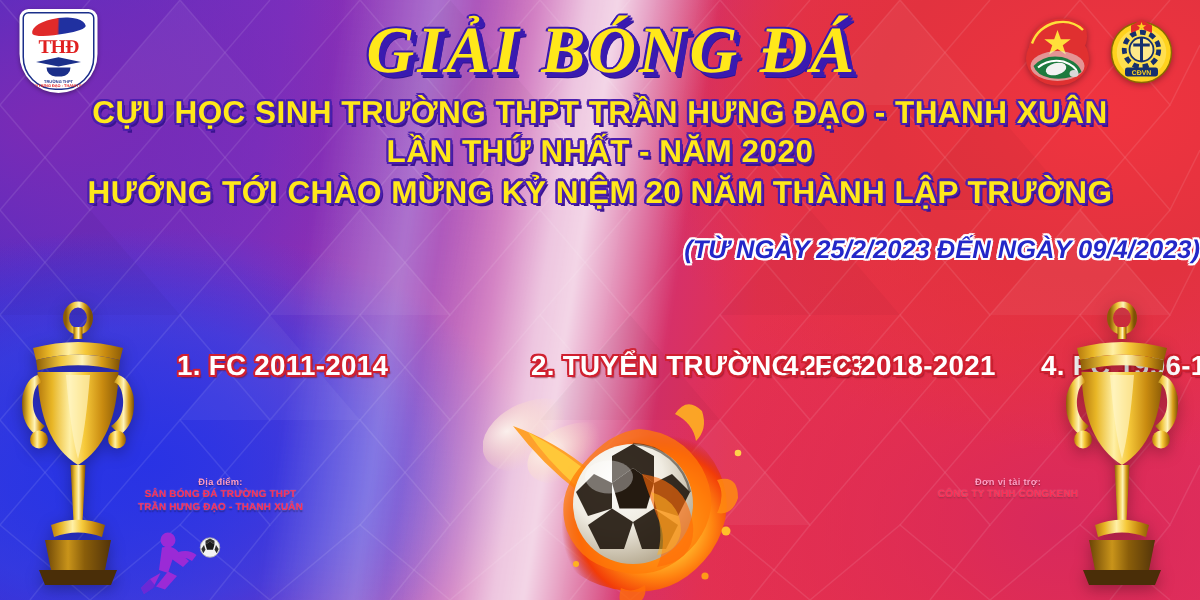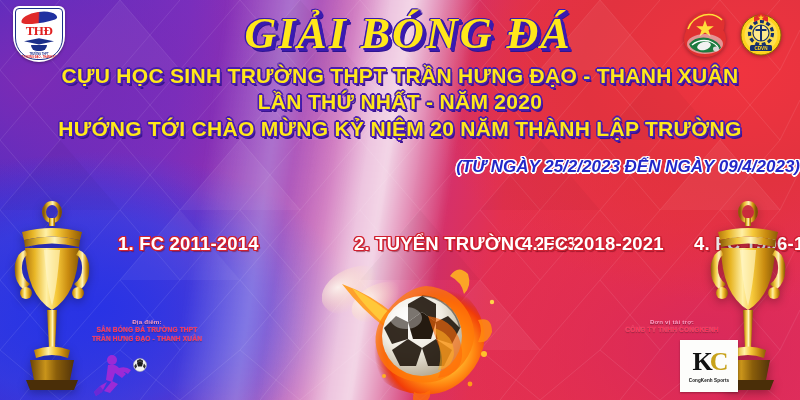--- a/index.html
+++ b/index.html
@@ -461,20 +461,14 @@
     <div class="lbl">Địa điểm:</div>
     <div class="val">SÂN BÓNG ĐÁ TRƯỜNG THPT</div>
     <div class="val">TRẦN HƯNG ĐẠO - THANH XUÂN</div>
   </div>
 
   <div class="foot foot-right">
     <div class="lbl">Đơn vị tài trợ:</div>
     <div class="val">CÔNG TY TNHH CONGKENH</div>
   </div>
 
-  <div class="sponsor-logo">
-    <div class="sl-mark">
-      <span>K</span><span class="c">C</span>
-    </div>
-    <div class="sl-name">CongKenh Sports</div>
-  </div>
 
 </div>
 
 </body></html>

